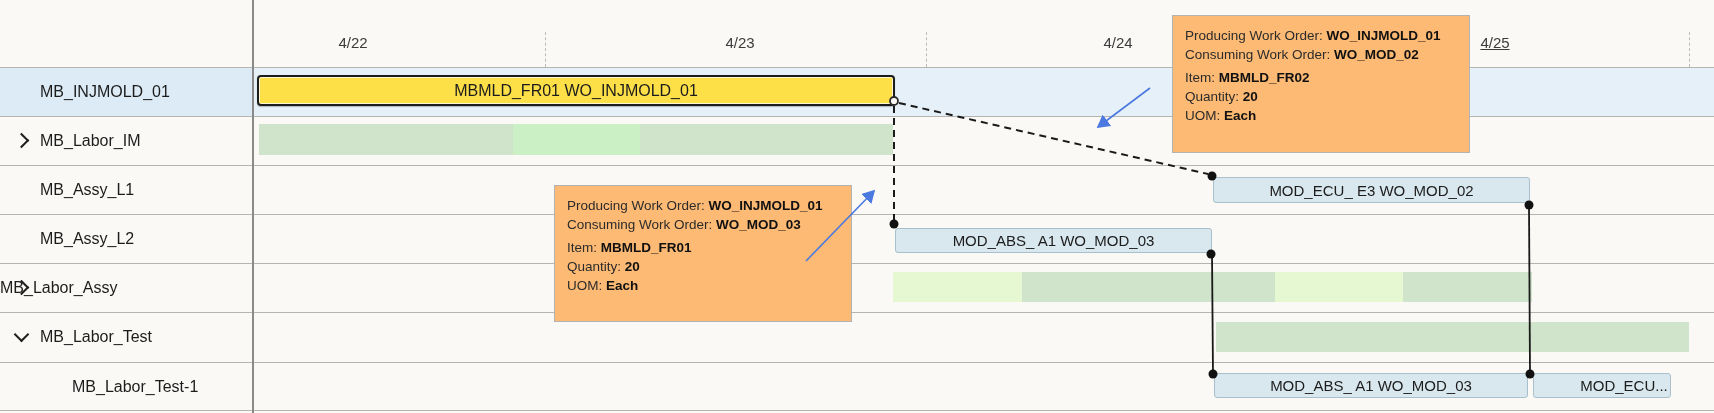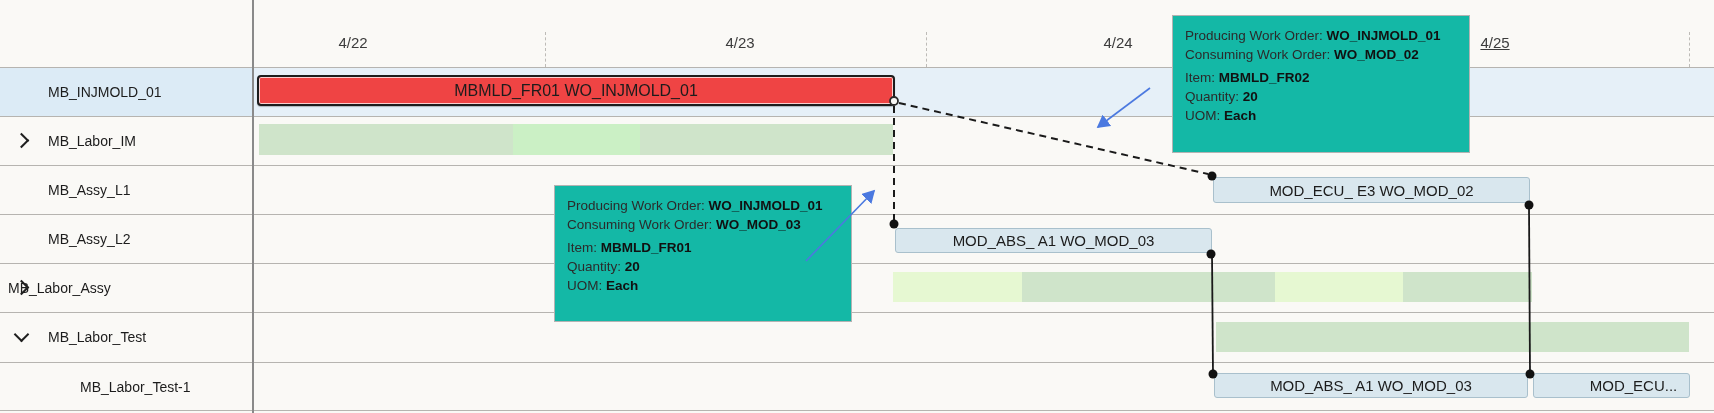--- a/index.html
+++ b/index.html
@@ -14,36 +14,36 @@
   
   .date-label{position:absolute;top:34px;width:80px;margin-left:-40px;text-align:center;
     font-size:15px;color:#3c3c3c;}
 
   
   .rowhl-side{position:absolute;left:0;width:252px;background:#dcebf6;}
   .rowhl-chart{position:absolute;left:254px;width:1460px;background:#e6f0f8;}
 
   
   .side-row{position:absolute;left:0;width:277px;display:flex;align-items:center;
-    font-size:14px;color:#1c1c1c;padding-left:8px;}
+    font-size:16px;color:#1c1c1c;}
   .side-label{white-space:nowrap;}
   .chev{position:absolute;left:16px;width:9px;height:9px;display:inline-block;}
   .chev-right{border-top:2px solid #1f1f1f;border-right:2px solid #1f1f1f;transform:rotate(45deg);}
   .chev-down{border-bottom:2px solid #1f1f1f;border-right:2px solid #1f1f1f;transform:rotate(45deg);margin-top:-4px;}
 
   
   .task-bar{position:absolute;box-sizing:border-box;background:#d9e7ee;border:1px solid #a9c0cc;
     border-radius:3px;display:flex;align-items:center;justify-content:center;
     font-size:15px;color:#1c1c1c;white-space:nowrap;overflow:hidden;}
-  .task-bar.selected{background:#ef4444;border:2px solid #1c1c1c;border-radius:4px;
+  .task-bar.selected{background:#fde047;border:2px solid #1c1c1c;border-radius:4px;
     box-shadow:inset 0 0 0 1px rgba(255,255,255,.75), 0 1px 1px rgba(0,0,0,.25);font-size:16px;}
   .cap-seg{position:absolute;}
 
   
-  .tooltip{position:absolute;box-sizing:border-box;width:298px;background:#14b8a6;
+  .tooltip{position:absolute;box-sizing:border-box;width:298px;background:#fdba74;
     border:1px solid #b3b3b3;padding:10px 12px;font-size:13.5px;line-height:19px;color:#2b2b2b;}
   .tooltip .v{font-weight:bold;color:#111;}
   .tt-gap{margin-top:4px;}
 
   svg.overlay{position:absolute;left:0;top:0;pointer-events:none;}
 </style>
 </head>
 <body>
 
 <div id="app">
@@ -111,21 +111,21 @@
       </div>
       <div class="task-bar" style="left: 1213px; top: 177px; width: 317px; height: 26px;">
         <span>MOD_ECU_ E3 WO_MOD_02</span>
       </div>
       <div class="task-bar" style="left: 895px; top: 228px; width: 317px; height: 25px;">
         <span>MOD_ABS_ A1 WO_MOD_03</span>
       </div>
       <div class="task-bar" style="left: 1214px; top: 373px; width: 314px; height: 25px;">
         <span>MOD_ABS_ A1 WO_MOD_03</span>
       </div>
-      <div class="task-bar" style="left: 1533px; top: 373px; width: 157px; height: 25px; padding-left: 44px;">
+      <div class="task-bar" style="left: 1533px; top: 373px; width: 138px; height: 25px; padding-left: 44px;">
         <span>MOD_ECU...</span>
       </div>
     </div>
 
   <div class="vdivider" style="left:252px;"></div>
 
   <div class="tooltip" style="left:1172px;top:15px;height:138px;">
     <div><span>Producing Work Order: </span><span class="v">WO_INJMOLD_01</span></div>
     <div><span>Consuming Work Order: </span><span class="v">WO_MOD_02</span></div>
     <div class="tt-gap"><span>Item: </span><span class="v">MBMLD_FR02</span></div>

